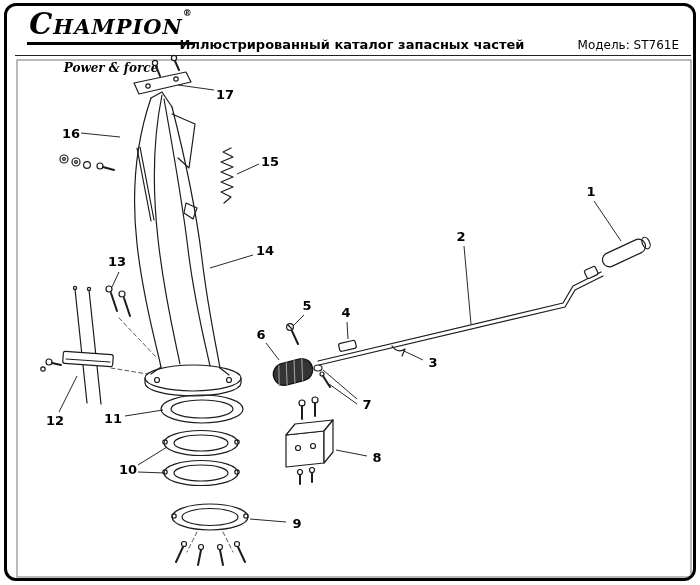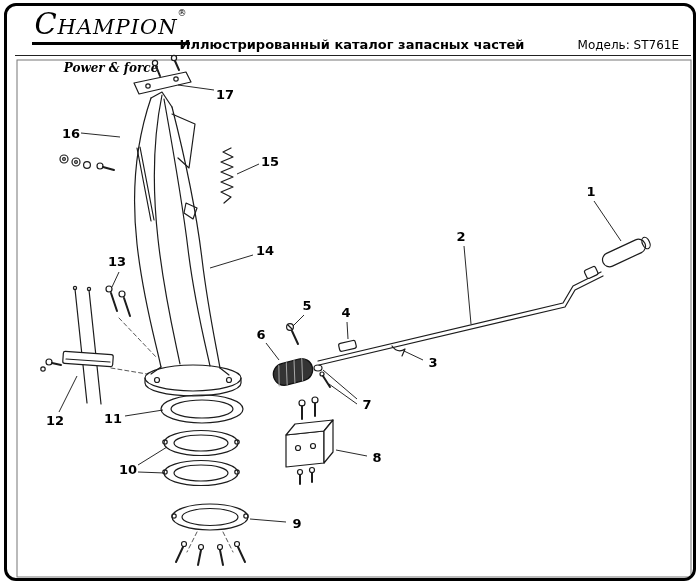--- a/index.html
+++ b/index.html
@@ -3,21 +3,21 @@
 <meta charset="utf-8">
 <style>
   * { margin:0; padding:0; box-sizing:border-box; }
   html,body { width:700px; height:585px; background:#fff; font-family:"DejaVu Sans",sans-serif; }
   .page {
     position:absolute; left:4px; top:3px; width:692px; height:578px;
     border:3px solid #000; border-radius:12px; background:#fff; overflow:hidden;
   }
   .logo { position:absolute; left:20px; top:3px; width:168px; text-align:center; }
   .brand {
-    font-family:"DejaVu Serif",serif; font-weight:normal; font-style:italic;
+    font-family:"DejaVu Serif",serif; font-weight:bold; font-style:italic;
     font-size:21px; letter-spacing:1px; display:inline-block;
     border-bottom:3px solid #000; padding:0 2px 1px 2px; line-height:1.1;
   }
   .brand::first-letter { font-size:29px; }
   .reg { font-size:9px; vertical-align:top; font-style:normal; }
   .tagline { font-family:"DejaVu Serif",serif; font-weight:bold; font-style:italic; font-size:12px; margin-top:16px; }
   .title { position:absolute; left:170px; top:31px; width:350px; text-align:center; font-size:13px; color:#000;font-weight:bold; }
   .model { position:absolute; right:14px; top:32px; font-size:12px; color:#000; }
   .hline { position:absolute; left:8px; top:49px; width:676px; border-top:1px solid #222; }
   svg.diagram { position:absolute; left:0; top:0; width:692px; height:578px; }

